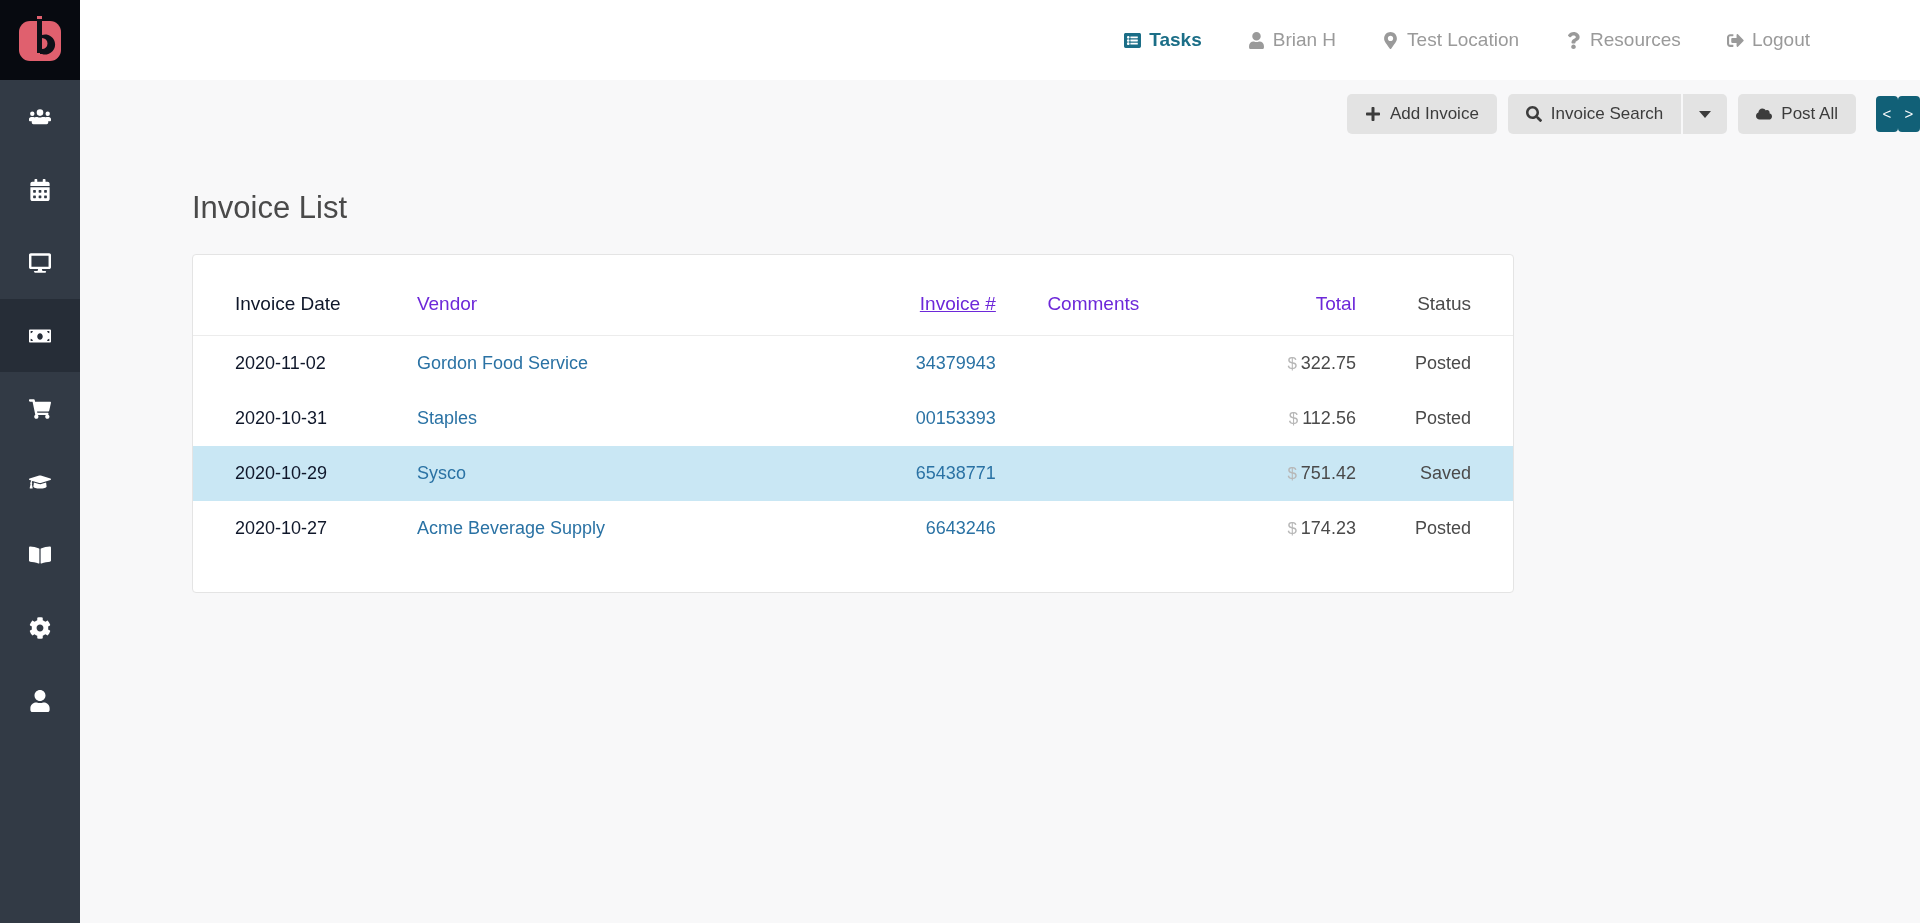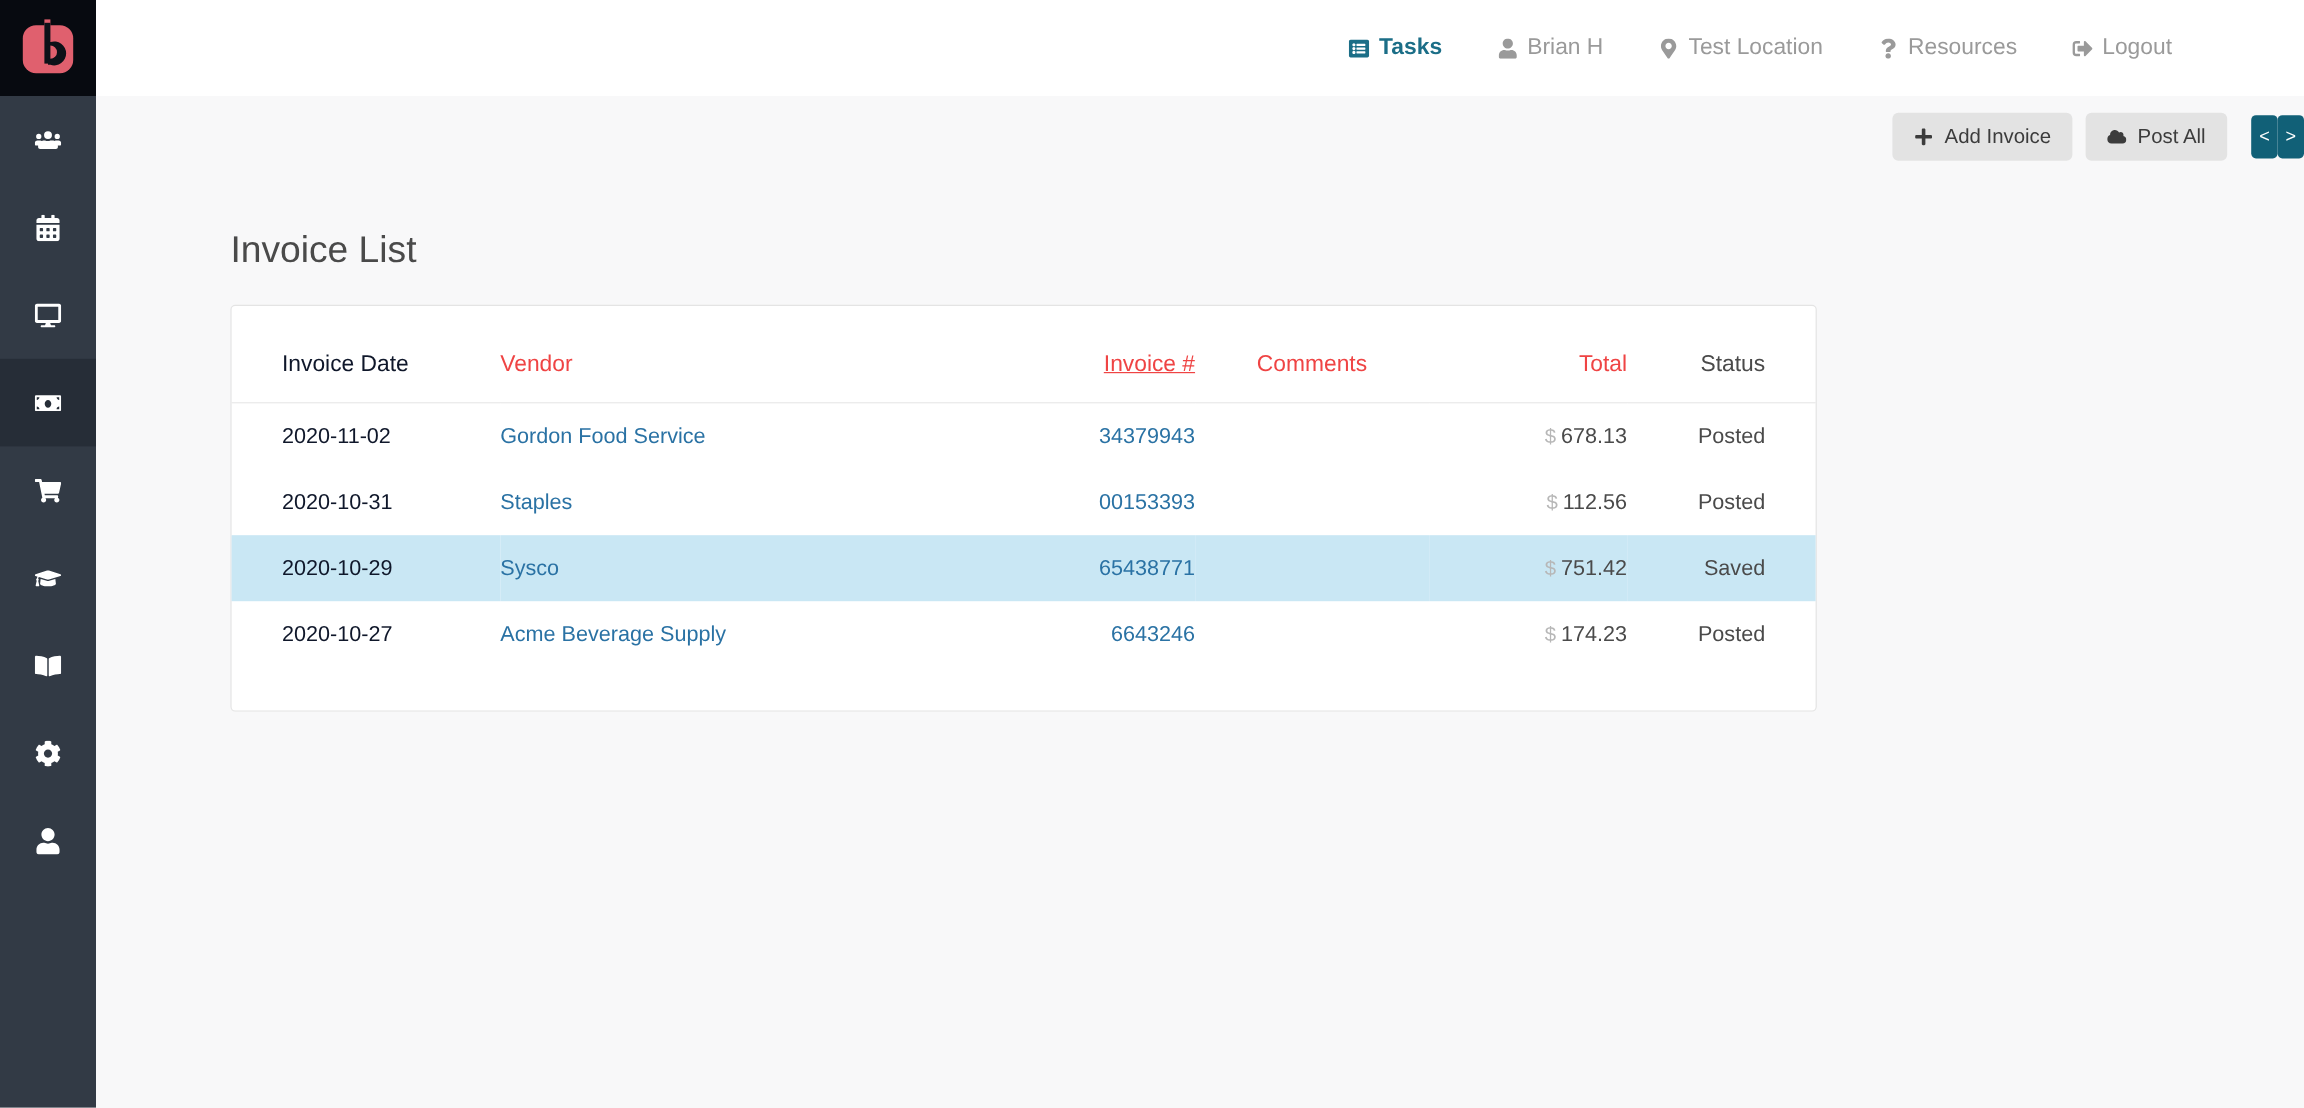--- a/index.html
+++ b/index.html
@@ -106,21 +106,21 @@
   #card {
     position: absolute; left: 112px; top: 174px;
     width: 1322px;
     background: #ffffff;
     border: 1px solid #e4e4e4;
     border-radius: 4px;
     padding: 24px 0 36px 0;
   }
   table { width: 100%; border-collapse: collapse; }
   thead th {
-    font-size: 19px; color: #ef4444; font-weight: normal;
+    font-size: 19px; color: #6d28d9; font-weight: normal;
     padding: 14px 0 20px 0;
     border-bottom: 1px solid #ececec;
   }
   tbody td {
     font-size: 18px; padding: 17px 0;
     color: #4a4a4a;
   }
   tr.highlight { background: #c9e7f4; }
   .c-date   { width: 230px; text-align: left; padding-left: 42px !important; color:#0f172a; }
   .c-vendor { width: 330px; text-align: left; }
@@ -244,20 +244,31 @@
 <div id="main">
 
   <div id="toolbar">
     <button class="btn">
       <svg viewBox="0 0 448 512">
           <path d="M416 208H272V64c0-17.67-14.33-32-32-32h-32c-17.67 0-32 14.33-32 32v144H32c-17.67 0-32 14.33-32 32v32c0 17.67 14.33 32 32 32h144v144c0 17.67 14.33 32 32 32h32c17.67 0 32-14.33 32-32V304h144c17.67 0 32-14.33 32-32v-32c0-17.67-14.33-32-32-32z"></path>
         </svg>
       <span>Add Invoice</span>
     </button>
 
+    <div class="btn-group">
+      <button class="btn btn-main">
+        <svg viewBox="0 0 512 512">
+            <path d="M505 442.7L405.3 343c-4.5-4.5-10.6-7-17-7H372c27.6-35.3 44-79.7 44-128C416 93.1 322.9 0 208 0S0 93.1 0 208s93.1 208 208 208c48.3 0 92.7-16.4 128-44v16.3c0 6.4 2.5 12.5 7 17l99.7 99.7c9.4 9.4 24.6 9.4 33.9 0l28.3-28.3c9.4-9.4 9.4-24.6.1-34zM208 336c-70.7 0-128-57.2-128-128 0-70.7 57.2-128 128-128 70.7 0 128 57.2 128 128 0 70.7-57.2 128-128 128z"></path>
+          </svg>
+        <span>Invoice Search</span>
+      </button>
+      <button class="btn btn-caret">
+        <span class="caret"></span>
+      </button>
+    </div>
 
     <button class="btn" style="margin-left:11px;">
       <svg viewBox="0 0 640 512">
           <path d="M537.6 226.6c4.1-10.7 6.4-22.4 6.4-34.6 0-53-43-96-96-96-19.7 0-38.1 6-53.3 16.2C367 64.2 315.3 32 256 32c-88.4 0-160 71.6-160 160 0 2.7.1 5.4.2 8.1C40.2 219.8 0 273.2 0 336c0 79.5 64.5 144 144 144h368c70.7 0 128-57.3 128-128 0-61.9-44-113.6-102.4-125.4z"></path>
         </svg>
       <span>Post All</span>
     </button>
 
     <div id="datenav">
       <button class="date-arrow">&lt;</button>
@@ -278,21 +289,21 @@
           <th class="c-total">Total</th>
           <th class="c-status">Status</th>
         </tr>
       </thead>
       <tbody>
         <tr>
           <td class="c-date">2020-11-02</td>
           <td class="c-vendor"><a class="link" href="#">Gordon Food Service</a></td>
           <td class="c-inv"><a class="link" href="#">34379943</a></td>
           <td class="c-com"></td>
-          <td class="c-total"><span class="money-sym">$</span><span>678.13</span></td>
+          <td class="c-total"><span class="money-sym">$</span><span>322.75</span></td>
           <td class="c-status">Posted</td>
         </tr>
         <tr>
           <td class="c-date">2020-10-31</td>
           <td class="c-vendor"><a class="link" href="#">Staples</a></td>
           <td class="c-inv"><a class="link" href="#">00153393</a></td>
           <td class="c-com"></td>
           <td class="c-total"><span class="money-sym">$</span><span>112.56</span></td>
           <td class="c-status">Posted</td>
         </tr>

